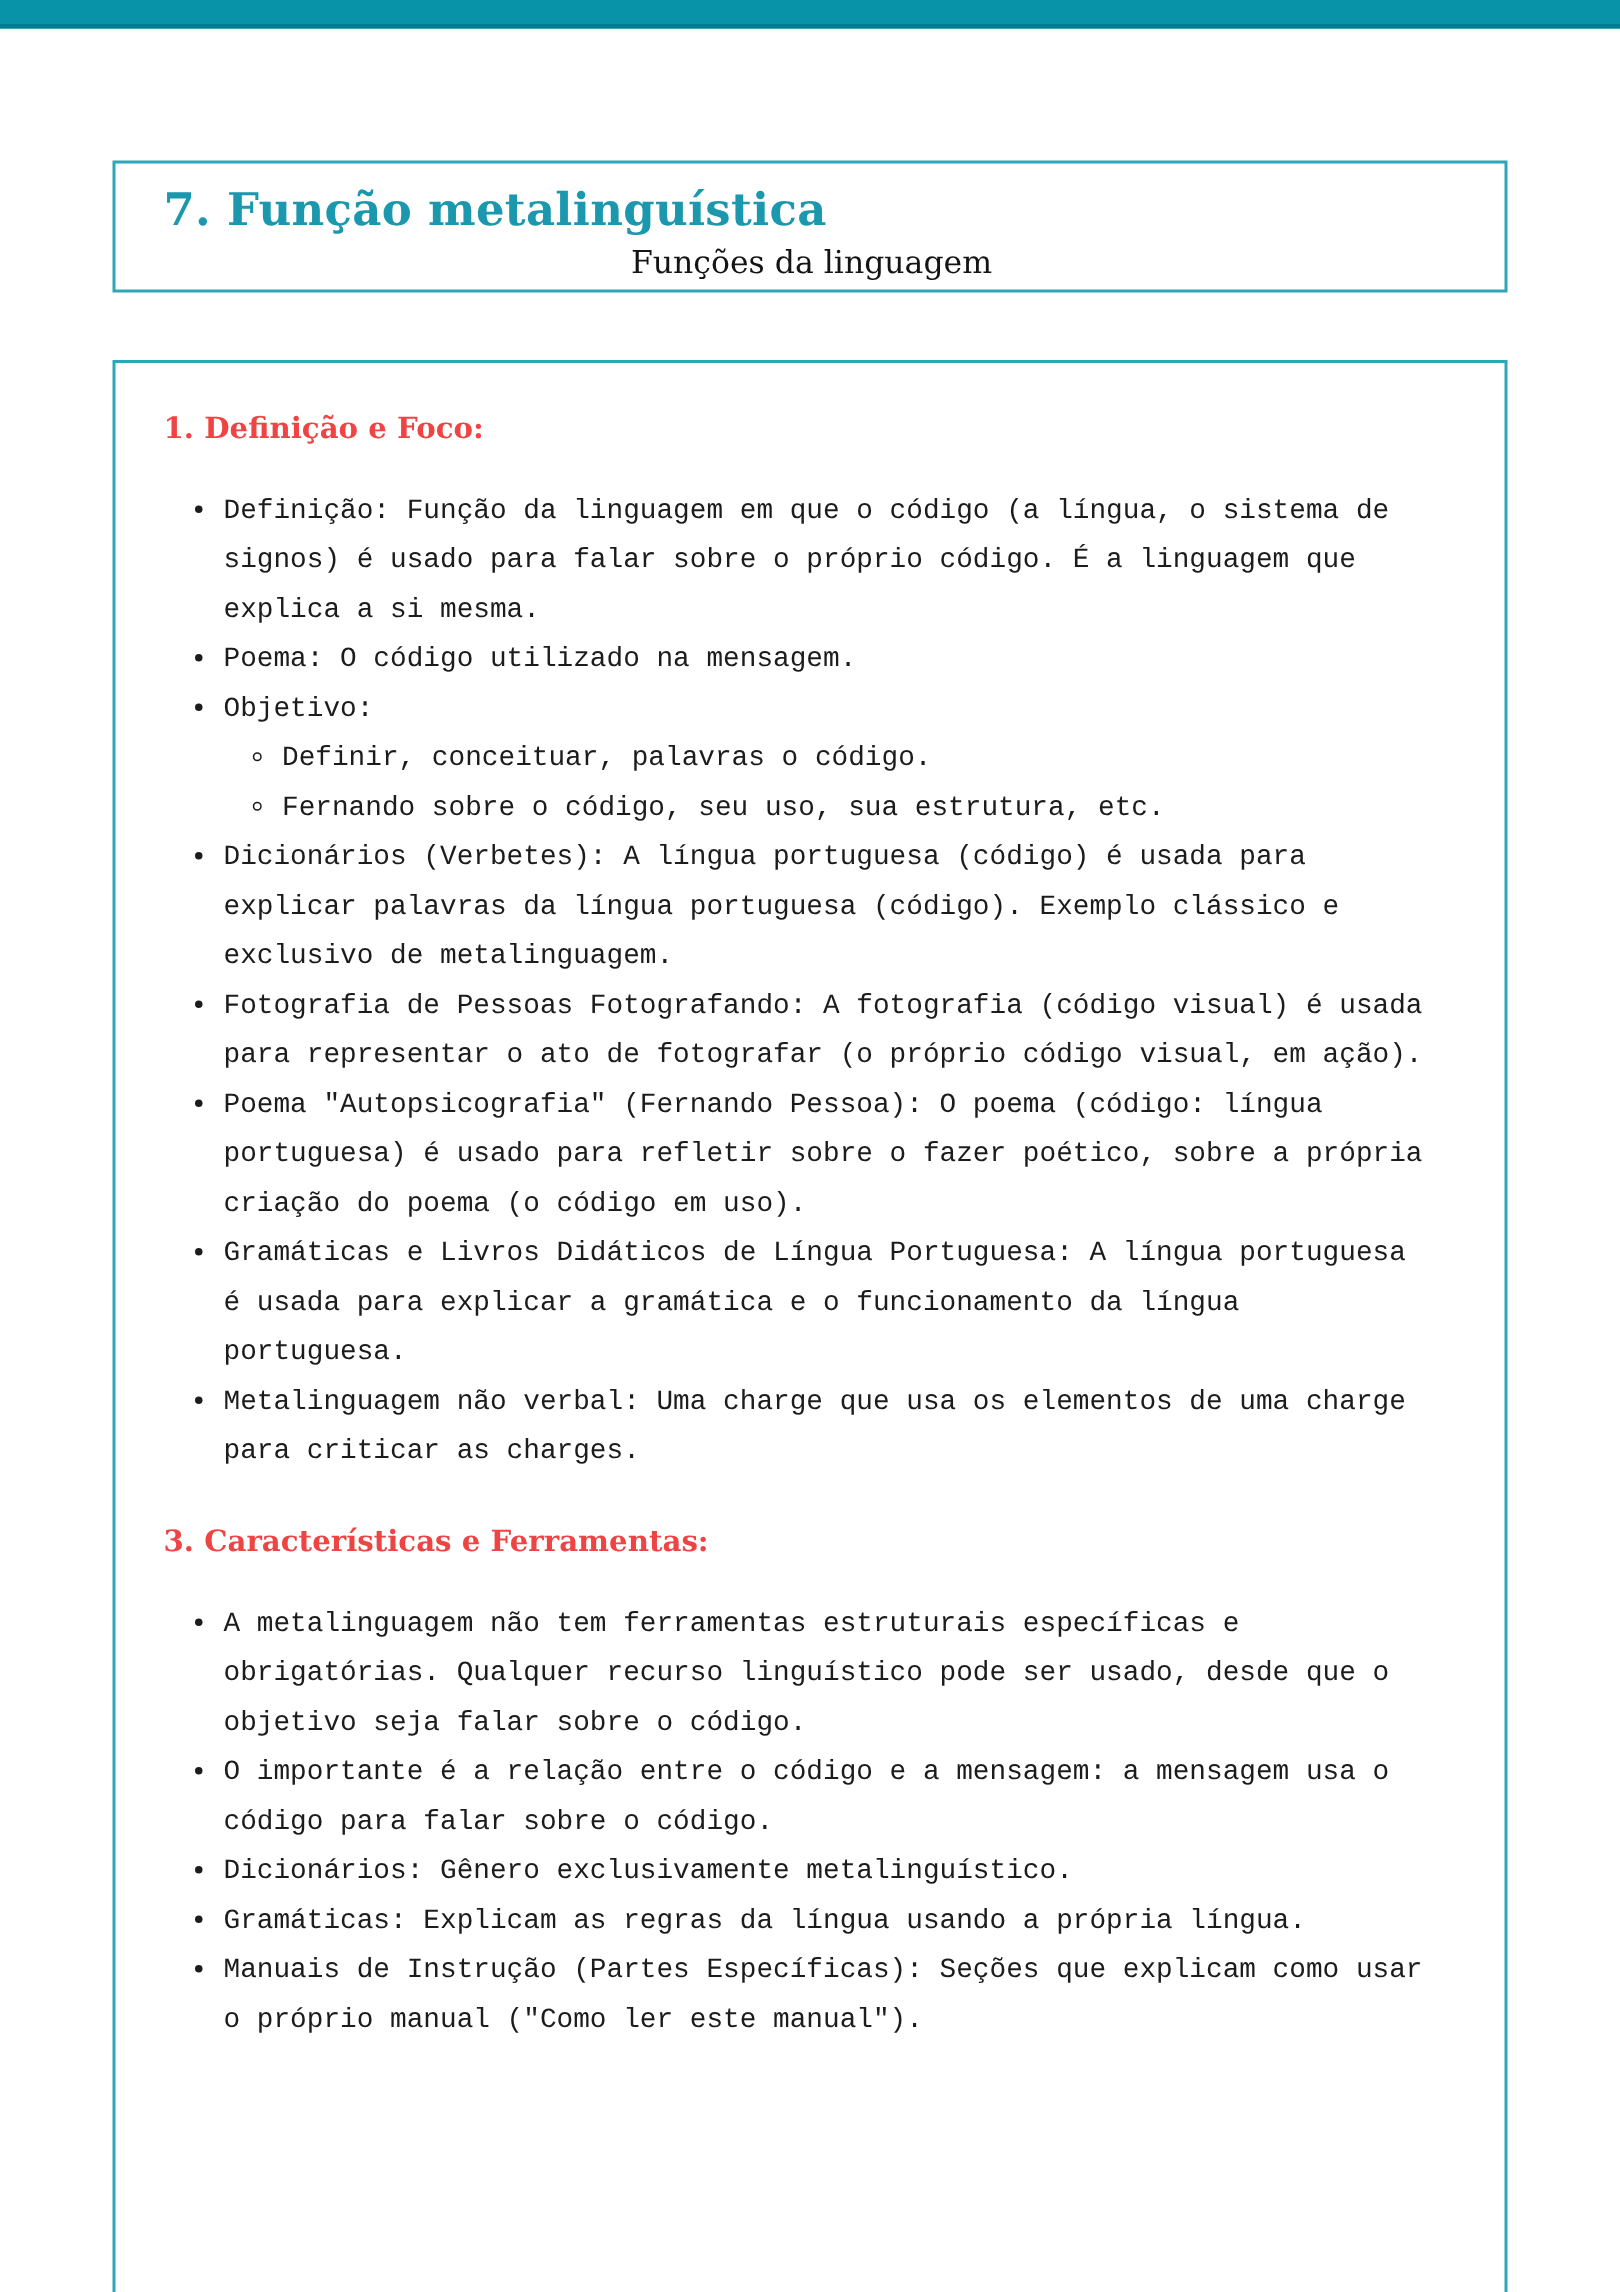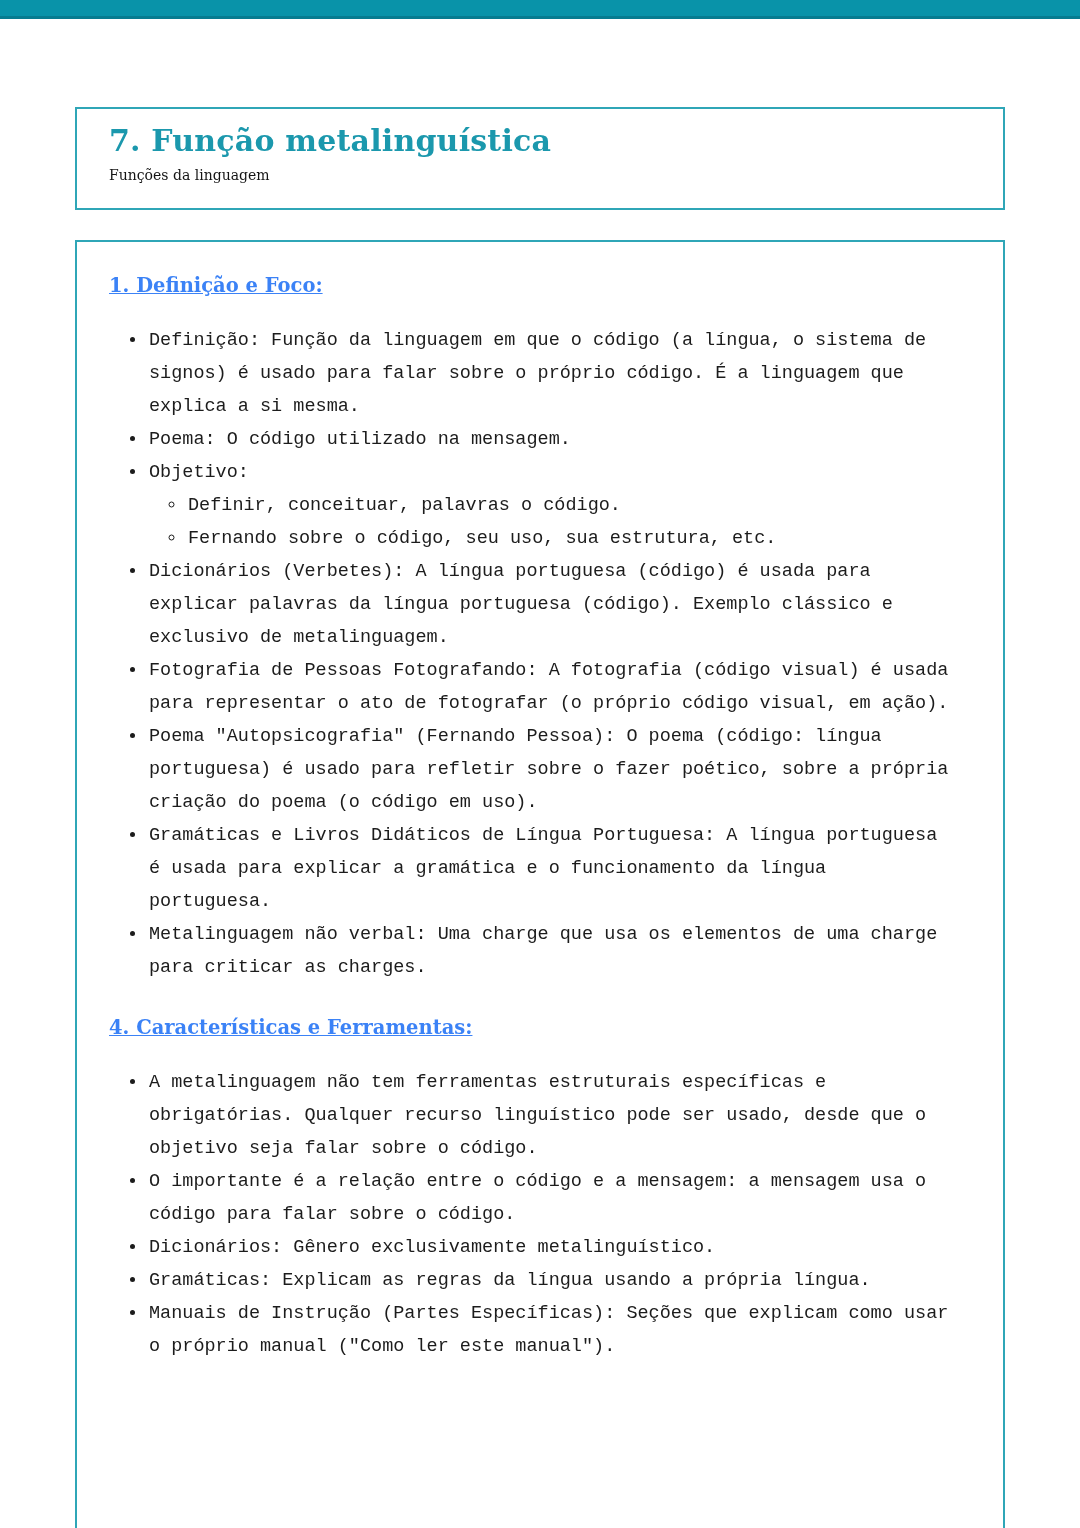--- a/index.html
+++ b/index.html
@@ -29,56 +29,56 @@
     width: 100%;
     height: 19px;
     background: var(--accent);
     border-bottom: 3px solid var(--accent-dark);
   }
   .title-box {
     position: absolute;
     left: 75px;
     top: 107px;
     width: 930px;
-    height: 103px;
+    height: 88px;
     border: 2px solid var(--border-color);
     background: #ffffff;
     padding: 13px 30px 0 32px;
   }
   .title-box h1 {
     margin: 0;
     font-size: 30px;
     line-height: 38px;
     font-weight: bold;
     color: var(--title-color);
     letter-spacing: 0.2px;
   }
   .title-box .subtitle {
     margin: 1px 0 0 0;
-    font-size: 14px;
+    font-size: 21px;
     line-height: 28px;
     color: #141414;
+    text-align: center;
   }
   .content-box {
     position: absolute;
     left: 75px;
     top: 240px;
     width: 930px;
     height: 1360px; 
     border: 2px solid var(--border-color);
     background: #ffffff;
     padding: 30px 44px 0 32px;
   }
   .section h2 {
     margin: 30px 0 24px 0;
     font-size: 19.5px;
     line-height: 28px;
     font-weight: bold;
-    color: #3b82f6;
-    text-decoration: underline;
+    color: #ef4444;
   }
   .section:first-child h2 { margin-top: 0; }
   .content-box ul {
     margin: 0;
     padding-left: 38px;
     list-style-type: disc;
     font-family: Liberation Mono, monospace;
   }
   .content-box li {
     font-size: 18.5px;
@@ -116,21 +116,21 @@
       <div class="section">
         <ul>
           <li>Dicionários (Verbetes): A língua portuguesa (código) é usada para explicar palavras da língua portuguesa (código). Exemplo clássico e exclusivo de metalinguagem.</li>
           <li>Fotografia de Pessoas Fotografando: A fotografia (código visual) é usada para representar o ato de fotografar (o próprio código visual, em ação).</li>
           <li>Poema "Autopsicografia" (Fernando Pessoa): O poema (código: língua portuguesa) é usado para refletir sobre o fazer poético, sobre a própria criação do poema (o código em uso).</li>
           <li>Gramáticas e Livros Didáticos de Língua Portuguesa: A língua portuguesa é usada para explicar a gramática e o funcionamento da língua portuguesa.</li>
           <li>Metalinguagem não verbal: Uma charge que usa os elementos de uma charge para criticar as charges.</li>
         </ul>
       </div>
       <div class="section">
-        <h2>4. Características e Ferramentas:</h2>
+        <h2>3. Características e Ferramentas:</h2>
         <ul>
           <li>A metalinguagem não tem ferramentas estruturais específicas e obrigatórias. Qualquer recurso linguístico pode ser usado, desde que o objetivo seja falar sobre o código.</li>
           <li>O importante é a relação entre o código e a mensagem: a mensagem usa o código para falar sobre o código.</li>
         </ul>
       </div>
       <div class="section">
         <ul>
           <li>Dicionários: Gênero exclusivamente metalinguístico.</li>
           <li>Gramáticas: Explicam as regras da língua usando a própria língua.</li>
           <li>Manuais de Instrução (Partes Específicas): Seções que explicam como usar o próprio manual ("Como ler este manual").</li>

